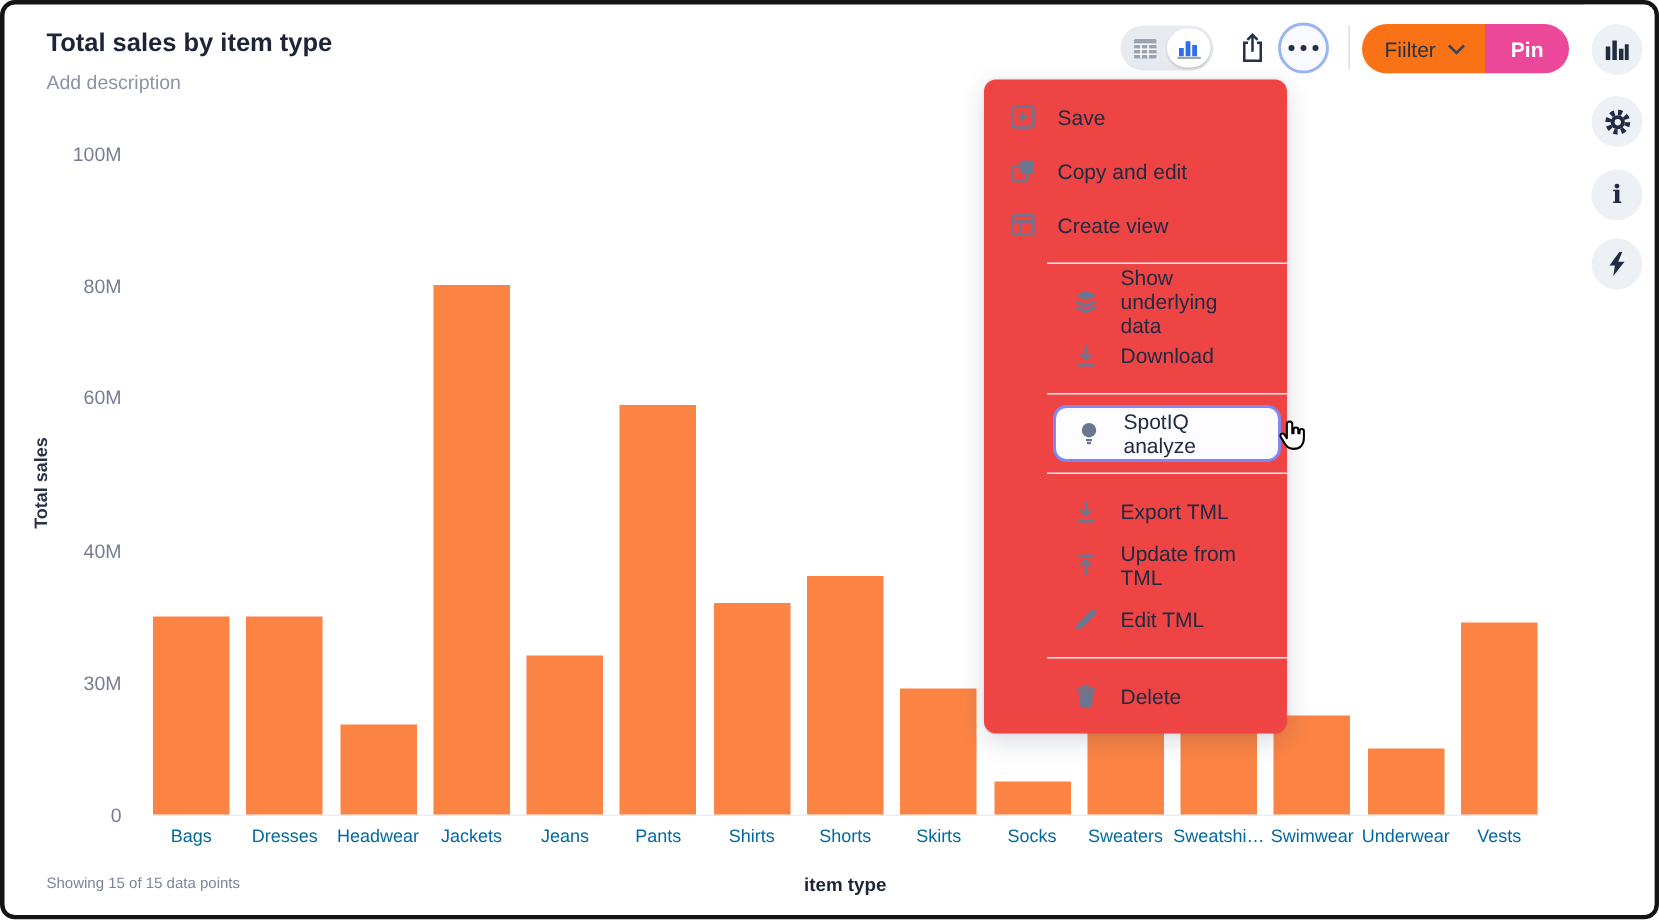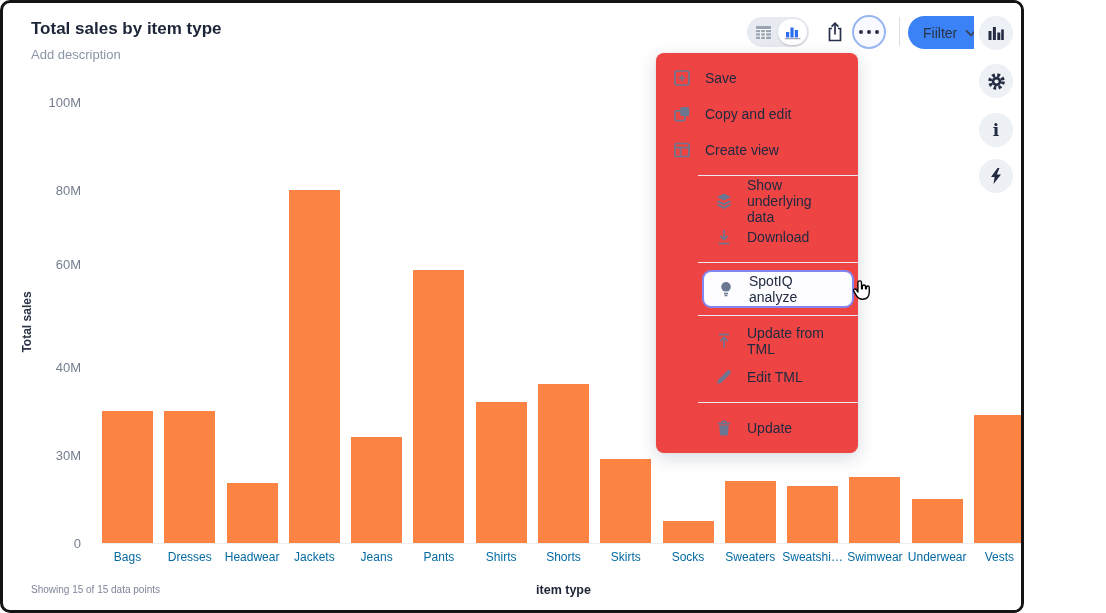--- a/index.html
+++ b/index.html
@@ -1,35 +1,35 @@
 <!DOCTYPE html>
 <html><head>
 <meta charset="utf-8">
 <style>
   html,body{margin:0;padding:0;background:#ffffff;}
   body{font-family:"Liberation Sans","DejaVu Sans",sans-serif;-webkit-font-smoothing:antialiased;}
-  .frame{position:relative;width:1024px;height:613px;box-sizing:border-box;background:#fff;
+  .frame{position:relative;width:1106px;height:613px;box-sizing:border-box;background:#fff;
          border:3px solid #141414;border-radius:10px;overflow:hidden;}
 
   
   .title{position:absolute;left:28px;top:16px;font-size:17px;font-weight:700;color:#1c2437;}
   .desc{position:absolute;left:28px;top:44px;font-size:13px;color:#8b94a7;}
 
   
   .toggle-group{position:absolute;left:744px;top:14px;width:62px;height:30px;border-radius:16px;
                 background:#e7ebf1;display:flex;align-items:center;padding:0 2px;box-sizing:border-box;}
   .toggle-slot{width:29px;height:26px;display:flex;align-items:center;justify-content:center;border-radius:14px;}
   .toggle-slot.sel{background:#fff;box-shadow:0 1px 2px rgba(0,0,0,.18);}
   .share-btn{position:absolute;left:816px;top:13px;width:32px;height:32px;display:flex;align-items:center;justify-content:center;cursor:pointer;}
   .more-btn{position:absolute;left:849px;top:12px;width:34px;height:34px;border-radius:50%;
             border:2px solid #99b6f3;background:#f8faff;display:flex;align-items:center;justify-content:center;box-sizing:border-box;}
   .more-btn .dot{width:4px;height:4px;border-radius:50%;background:#27304a;margin:0 2.2px;}
   .tb-divider{position:absolute;left:896px;top:14px;width:1px;height:29px;background:#d9dde4;}
   .filter-pin{position:absolute;left:905px;top:13px;height:33px;display:flex;border-radius:17px;overflow:hidden;}
-  .filter-btn{background:#3b82f6;color:#2a3242;font-size:14px;display:flex;align-items:center;gap:8px;padding:0 13px 0 15px;cursor:pointer;}
+  .filter-btn{background:#f97316;color:#2a3242;font-size:14px;display:flex;align-items:center;gap:8px;padding:0 13px 0 15px;cursor:pointer;}
   .pin-btn{background:#ec4899;color:#fff;font-size:14px;font-weight:600;display:flex;align-items:center;padding:0 17px;cursor:pointer;}
 
   
   .rail{position:absolute;right:0;top:0;width:47px;height:100%;background:#fff;}
   .rail-btn{position:absolute;left:5px;width:34px;height:34px;border-radius:50%;background:#edf0f4;
             display:flex;align-items:center;justify-content:center;cursor:pointer;}
 
   
   .y-title{position:absolute;left:-26px;top:312px;transform:rotate(-90deg);transform-origin:center;
            font-size:12px;font-weight:700;color:#2a3245;width:100px;text-align:center;}
@@ -324,20 +324,30 @@
           <svg width="23" height="24" viewBox="0 0 32 32">
             <path d="M11 4.5c0-1.4 1.1-2.5 2.5-2.5S16 3.1 16 4.5V13h1.2V9.8c0-1.2 1-2.2 2.2-2.2s2.2 1 2.2 2.2V13h1.2v-2c0-1.1.9-2 2-2s2 .9 2 2v6.5c0 6-3.5 10-9.5 10-4.2 0-6.3-1.7-8.1-4.7l-3.9-6.4c-.6-1-.3-2.2.7-2.8 1-.6 2.2-.3 2.8.6l2.2 3.3V4.5z" fill="#fff" stroke="#000" stroke-width="1.9" stroke-linejoin="round"></path>
           </svg>
         </span>
       </div>
     </div>
     <div class="menu-section">
       <div class="menu-item">
         <span class="mi">
           <svg width="20" height="20" viewBox="0 0 20 20" fill="none" stroke="#6b7690" stroke-width="1.7">
+            <path d="M10 3v9"></path>
+              <path d="M6.3 8.8L10 12.5l3.7-3.7"></path>
+              <path d="M4.5 16.5h11"></path>
+          </svg>
+        </span>
+        <span>Export TML</span>
+      </div>
+      <div class="menu-item">
+        <span class="mi">
+          <svg width="20" height="20" viewBox="0 0 20 20" fill="none" stroke="#6b7690" stroke-width="1.7">
             <path d="M5 3.5h10"></path>
               <path d="M10 17V7"></path>
               <path d="M6.3 10.2L10 6.5l3.7 3.7"></path>
           </svg>
         </span>
         <span>Update from TML</span>
       </div>
       <div class="menu-item">
         <span class="mi">
           <svg width="20" height="20" viewBox="0 0 20 20">
@@ -349,18 +359,18 @@
     </div>
     <div class="menu-section">
       <div class="menu-item">
         <span class="mi">
           <svg width="20" height="20" viewBox="0 0 20 20">
             <path d="M3.8 5.6h12.4" stroke="#6b7690" stroke-width="1.7"></path>
             <path d="M8 5.2V4c0-.45.35-.8.8-.8h2.4c.45 0 .8.35.8.8v1.2" fill="none" stroke="#6b7690" stroke-width="1.5"></path>
             <path d="M5.3 7.2h9.4l-.7 9c-.06.74-.68 1.3-1.42 1.3H7.4c-.74 0-1.36-.56-1.42-1.3l-.7-9z" fill="#6b7690"></path>
           </svg>
         </span>
-        <span>Update</span>
+        <span>Delete</span>
       </div>
     </div>
   </div>
 
 </div>
 
 </body></html>

